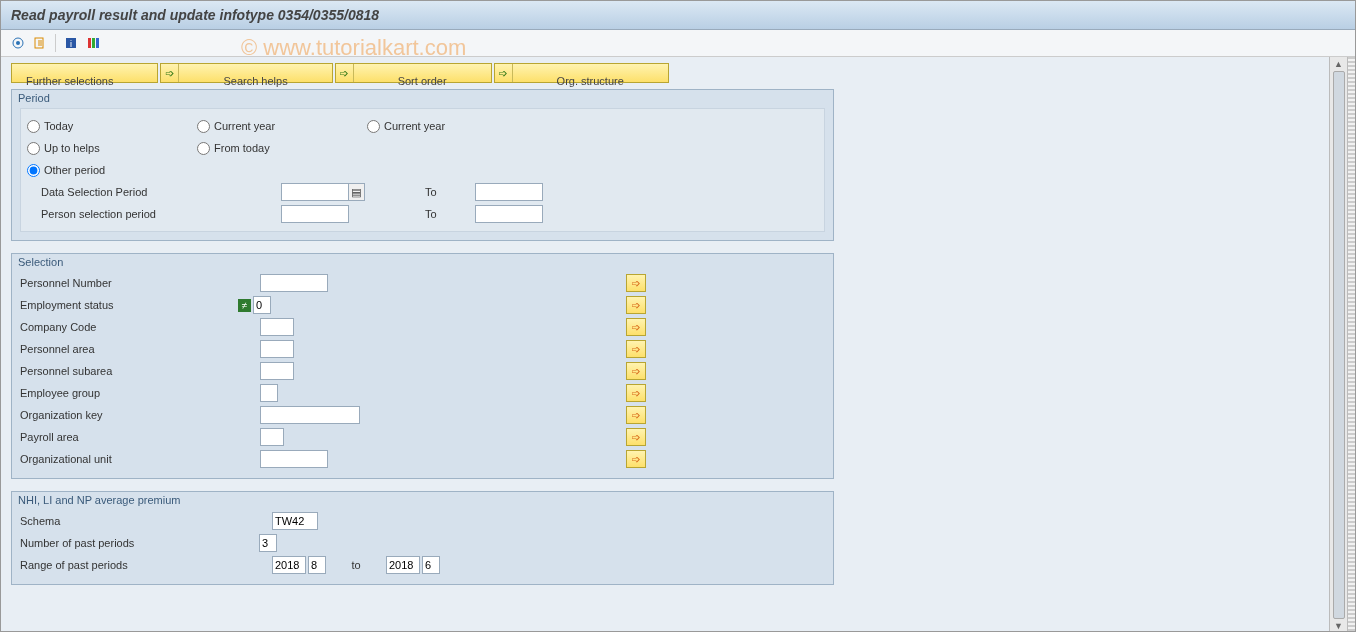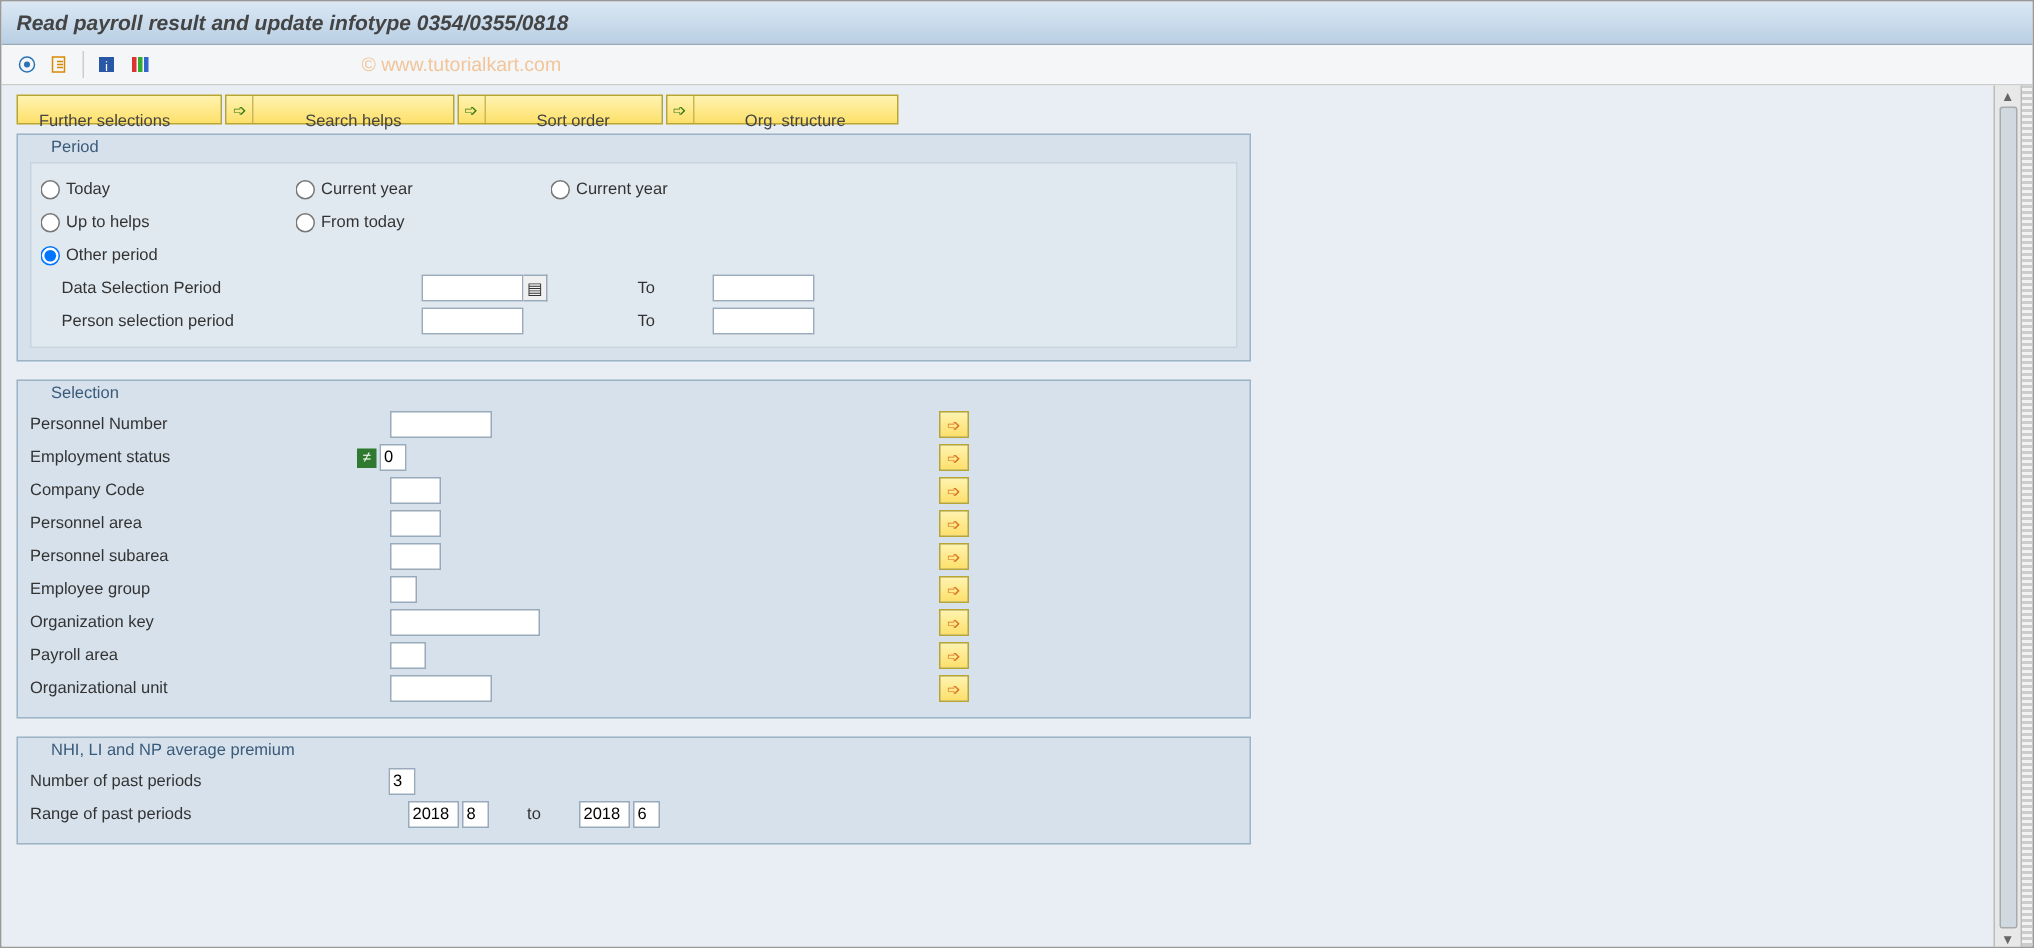--- a/index.html
+++ b/index.html
@@ -35,22 +35,23 @@
     width: 18px; height: 18px;
     display: inline-flex; align-items: center; justify-content: center;
     cursor: pointer;
     border: 1px solid transparent;
   }
   .toolbar .sep { width:1px; background:#ccc; margin:0 2px; height:18px; }
   .watermark {
     position: absolute;
     left: 240px; top: 34px;
     color: rgba(240,150,60,0.5);
-    font-size: 13px;
+    font-size: 22px;
     pointer-events: none;
+    text-decoration: underline;
   }
   .content-wrap {
     position: relative;
     height: calc(100% - 54px);
     display: flex;
   }
   .content {
     flex: 1;
     overflow: auto;
     background: #e8eef4;
@@ -84,32 +85,32 @@
     border:1px solid #b8a532;
     font-size:11px; color:#444;
     cursor:pointer;
   }
   .dir-btn .arrow {
     width:18px; display:flex; align-items:center; justify-content:center;
     color:#3a7c1a;
     border-right:1px solid #c9b95a;
     height:100%;
   }
-  .dir-btn .btn-label { padding: 0 34px; margin-top: 16px; }
+  .dir-btn .btn-label { padding: 0 44px; margin-top: 16px; }
   .dir-btn.noarrow .btn-label { padding-left:14px; }
 
   
   .group {
     border:1px solid #9fb3c6; background:#d6e1ec;
     margin-bottom:12px; position:relative;
     width: 823px;
     padding: 18px 8px 8px 8px;
   }
   .group-title {
-    position:absolute; top:2px; left:22px;
+    position:absolute; top:2px; left:6px;
     color:#3a5a7a; font-size:11px;
   }
   .inner {
     background:#e1e9f0;
     border:1px solid #c8d4e0;
     padding:6px;
   }
   .row { display:flex; align-items:center; height:22px; }
   .radio { margin-right:4px; cursor:pointer;}
   .label { color:#333; font-size:11px; }
@@ -325,20 +326,24 @@
             <span style="width:22px;"></span>
             <input class="txt w80" value="" style="">
           </span>
       <span class="multi-btn">➩</span>
     </div>
   </div>
 
   <div class="group" style="margin-bottom:16px;">
     <div class="group-title">NHI, LI and NP average premium</div>
     <div class="row">
+      <span class="field-label" style="width:252px">Schema</span>
+      <input class="txt w50" value="TW42" style="">
+    </div>
+    <div class="row">
       <span class="field-label" style="width:239px">Number of past periods</span>
       <input class="txt w22" value="3" style="">
     </div>
     <div class="row">
       <span class="field-label" style="width:252px">Range of past periods</span>
       <input class="txt w40" value="2018" style="">
       <input class="txt w22" style="margin-left: 2px;" value="8">
       <span style="width:60px;text-align:center">to</span>
       <input class="txt w40" value="2018" style="">
       <input class="txt w22" style="margin-left: 2px;" value="6">

